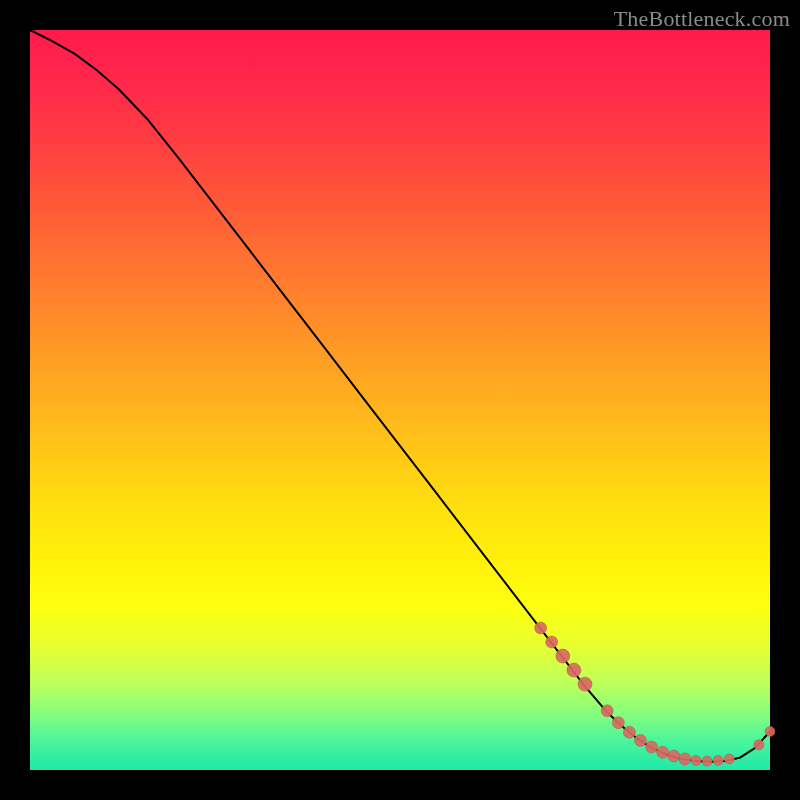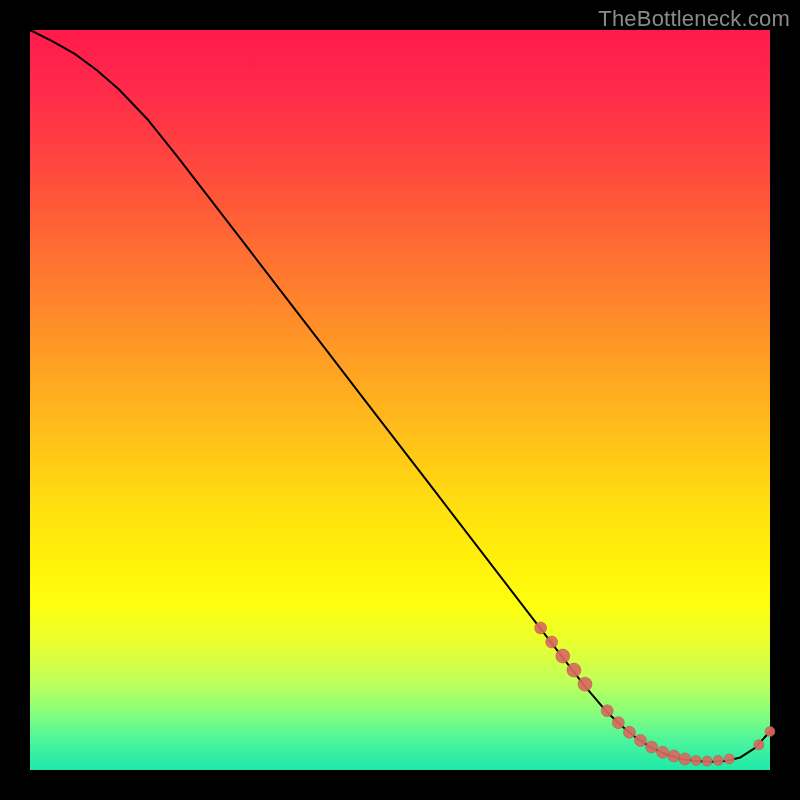--- a/index.html
+++ b/index.html
@@ -40,21 +40,21 @@
     left: 30px;
     top: 30px;
     width: 740px;
     height: 740px;
     overflow: visible;
   }
   .watermark {
     position: absolute;
     top: 6px;
     right: 10px;
-    font-family: Liberation Sans, sans-serif;
+    font-family: Liberation Serif, serif;
     font-size: 22px;
     color: #8a8a8a;
     letter-spacing: 0.2px;
   }
 </style>
 </head>
 <body>
 <div class="frame">
   <div class="plot-area"></div>
   <svg class="overlay" viewBox="0 0 740 740">

